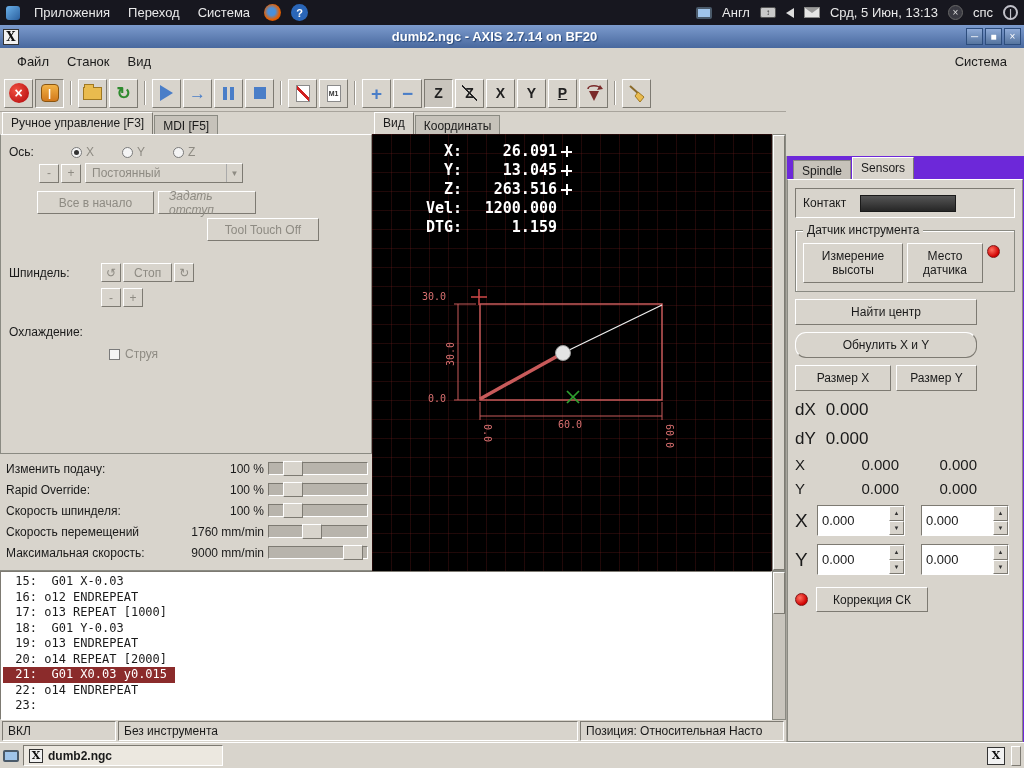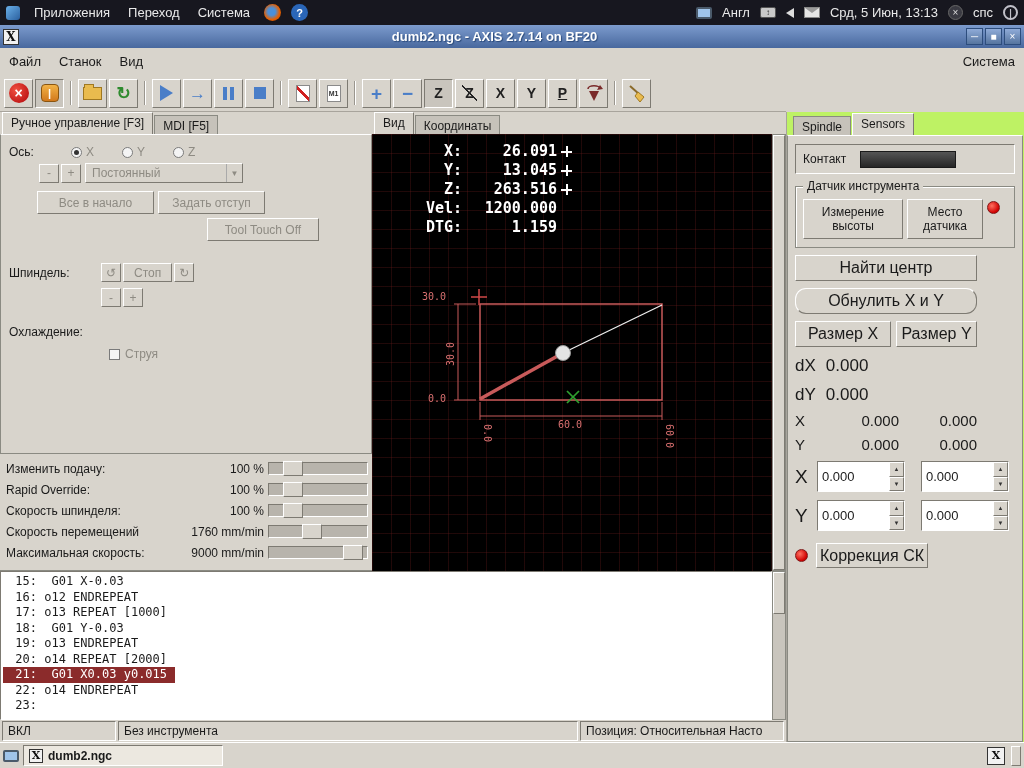--- a/index.html
+++ b/index.html
@@ -28,21 +28,21 @@
   .power-ico{width:15px;height:15px;border-radius:50%;border:2px solid #c0c0c8;display:inline-flex;align-items:center;justify-content:center;color:#c0c0c8;font-size:9px;font-weight:bold;}
   .vol-tri{display:inline-block;width:0;height:0;border-top:5px solid transparent;border-bottom:5px solid transparent;border-right:8px solid #ddd;}
 
   
   .titlebar{height:23px;background:linear-gradient(#7c9bcd,#48689e);display:flex;align-items:center;padding:0 3px;color:#fff;flex:0 0 auto;}
   .tb-appicon{width:16px;height:16px;background:#f2f2f2;border:1px solid #333;color:#111;font-weight:bold;font-family:"DejaVu Serif",serif;font-size:12px;display:flex;align-items:center;justify-content:center;margin-right:6px;}
   .tb-title{flex:1;text-align:center;font-weight:bold;font-size:13px;text-shadow:1px 1px 1px #2a4a7a;}
   .tb-btn{width:17px;height:17px;margin-left:2px;background:linear-gradient(#8fabd8,#56759f);border:1px solid #2d4d7d;color:#fff;font-size:10px;display:flex;align-items:center;justify-content:center;}
 
   
-  .menubar{height:27px;background:#d8d4cc;display:flex;align-items:center;padding:0 0;font-size:13px;flex:0 0 auto;}
+  .menubar{height:27px;background:#d8d4cc;display:flex;align-items:center;padding:0 8px;font-size:13px;flex:0 0 auto;}
   .mb-item{padding:4px 9px;}
   .mb-spacer{flex:1;}
 
   
   .toolbar{height:37px;background:#d8d4cc;border-bottom:1px solid #a8a49c;display:flex;align-items:center;padding:2px 4px;gap:2px;width:786px;flex:0 0 auto;}
   .tbtn{width:29px;height:29px;display:flex;align-items:center;justify-content:center;background:#d8d4cc;border:1px solid;border-color:#ffffff #7d7a72 #7d7a72 #ffffff;}
   .tbtn.pressed{border-color:#7d7a72 #ffffff #ffffff #7d7a72;background:#c9c5bd;}
   .tsep{width:2px;height:24px;border-left:1px solid #9a968e;border-right:1px solid #ffffff;margin:0 4px;}
   .ic-estop{width:20px;height:20px;border-radius:50%;background:radial-gradient(circle at 35% 35%,#f05040,#c01818 75%);color:#fff;font-weight:bold;font-size:14px;display:flex;align-items:center;justify-content:center;line-height:1;}
   .ic-power{width:18px;height:18px;border-radius:4px;background:linear-gradient(#f2b246,#d2791c);border:1px solid #8a5510;color:#fff;font-weight:bold;font-size:11px;display:flex;align-items:center;justify-content:center;}
@@ -58,21 +58,21 @@
   .ic-page.slash::after{content:"";position:absolute;inset:0;background:linear-gradient(45deg,transparent 44%,#d02020 44%,#d02020 58%,transparent 58%);}
   .ic-m1{font-size:7px;font-weight:bold;color:#333;}
   .ic-zoom{color:#4a7ec8;font-weight:bold;font-size:19px;line-height:1;}
   .ic-letter{font-weight:bold;font-size:14px;color:#222;position:relative;line-height:1;}
   .ic-letter.slashed::after{content:"";position:absolute;left:-3px;right:-3px;top:-1px;bottom:-1px;background:linear-gradient(45deg,transparent 46%,#222 46%,#222 53%,transparent 53%);}
   .ic-underp{text-decoration:underline;}
 
   
   .mainwrap{display:flex;flex:1 1 auto;min-height:0;}
   .left-col{width:786px;display:flex;flex-direction:column;}
-  .right-col{width:238px;border-left:1px solid #a8a49c;display:flex;flex-direction:column;background:#bef264;}
+  .right-col{width:238px;border-left:1px solid #a8a49c;display:flex;flex-direction:column;background:#6d28d9;margin-top:44px;}
 
   .work-area{height:458px;display:flex;flex:0 0 auto;}
   
   .manual-pane{width:372px;display:flex;flex-direction:column;}
   .tabs-row{display:flex;align-items:flex-end;height:22px;padding-left:2px;gap:1px;}
   .tab{padding:3px 8px 2px;font-size:12px;background:#c6c2ba;border:1px solid #8a8a82;border-bottom:none;height:19px;}
   .tab.active{background:#d8d4cc;height:22px;border-color:#fff #7d7a72 transparent #fff;font-weight:normal;}
   .tabbox{border:1px solid #8a8a82;border-top:1px solid #fff;background:#d8d4cc;flex:0 0 auto;height:320px;padding:10px 8px;position:relative;}
 
   .mrow{display:flex;align-items:center;margin-bottom:4px;}
@@ -124,21 +124,21 @@
   .rc-tabs{display:flex;align-items:flex-end;height:23px;padding-left:6px;gap:1px;flex:0 0 auto;}
   .rc-body{flex:1;border:1px solid #8a8a82;border-top:1px solid #fff;margin:0 1px 0 0;padding:8px 7px;background:#d8d4cc;}
   .contact-frame{display:flex;align-items:center;height:30px;border:1px solid;border-color:#7d7a72 #fff #fff #7d7a72;padding:0 7px;gap:14px;}
   .darkbar{width:96px;height:17px;background:linear-gradient(#555,#262626);border:1px solid #1a1a1a;}
   .groupbox{position:relative;border:1px solid #8a8a82;box-shadow:1px 1px 0 #fff inset;margin-top:12px;padding:12px 7px 8px;}
   .gb-title{position:absolute;top:-8px;left:7px;background:#d8d4cc;padding:0 4px;font-size:12px;}
   .led{width:13px;height:13px;border-radius:50%;background:radial-gradient(circle at 35% 35%,#ff7060,#cf0000 70%);border:1px solid #801818;flex:0 0 auto;}
   .sens-btn{display:inline-flex;align-items:center;justify-content:center;text-align:center;font-size:12px;line-height:14px;padding:2px 6px;}
   .finder-box{border:1px solid #8a8a82;padding:5px 0;display:flex;flex-direction:column;align-items:center;gap:5px;}
   .finder-opt{display:flex;align-items:center;font-size:12px;}
-  .wide-btn{height:26px;display:flex;align-items:center;justify-content:center;font-size:16px;margin-top:7px;text-align:right;}
+  .wide-btn{height:26px;display:flex;align-items:center;justify-content:center;font-size:12px;margin-top:7px;text-align:right;}
   .half-row{display:flex;gap:5px;margin-top:7px;}
   .dval-row{display:flex;align-items:baseline;gap:10px;margin-top:9px;font-size:17px;}
   .xyrow{display:flex;align-items:baseline;margin-top:7px;font-size:15px;}
   .xyrow .lbl{width:26px;}
   .xyrow .v{width:78px;text-align:right;}
   .spinrow{display:flex;align-items:center;margin-top:8px;gap:6px;}
   .spinrow .biglbl{font-size:19px;width:16px;}
   .spinbox{display:inline-flex;width:88px;height:31px;background:#fff;border:1px solid;border-color:#7d7a72 #fff #fff #7d7a72;}
   .spin-val{flex:1;display:flex;align-items:center;padding-left:4px;font-size:13px;}
   .spin-btns{width:15px;display:flex;flex-direction:column;}
@@ -295,21 +295,21 @@
             <div class="mrow" style="margin-left:30px;">
               <span class="smallbtn raised disabled">-</span>
               <span class="smallbtn raised disabled" style="margin-left:2px;margin-right:4px;">+</span>
               <span class="combo raised disabled">
                 <span>Постоянный</span>
                   <span class="arr">▼</span>
               </span>
             </div>
             <div class="mrow" style="margin-left:28px;margin-top:8px;">
               <span class="mbtn raised disabled" style="width:117px;margin-right:4px;">Все в начало</span>
-              <span class="mbtn raised disabled" style="width:107px;">Задать отступ</span>
+              <span class="mbtn raised disabled" style="width:98px;font-style:italic;">Задать отступ</span>
             </div>
             <div class="mrow" style="margin-left:198px;margin-top:3px;">
               <span class="mbtn raised disabled" style="width:112px;">Tool Touch Off</span>
             </div>
             <div class="mrow" style="margin-top:22px;">
               <span style="width:92px;">Шпиндель:</span>
               <span class="smallbtn raised disabled">
                   <span>↺</span>
                 </span>
               <span class="mbtn raised disabled" style="height:19px;margin:0 2px;">Стоп</span>

